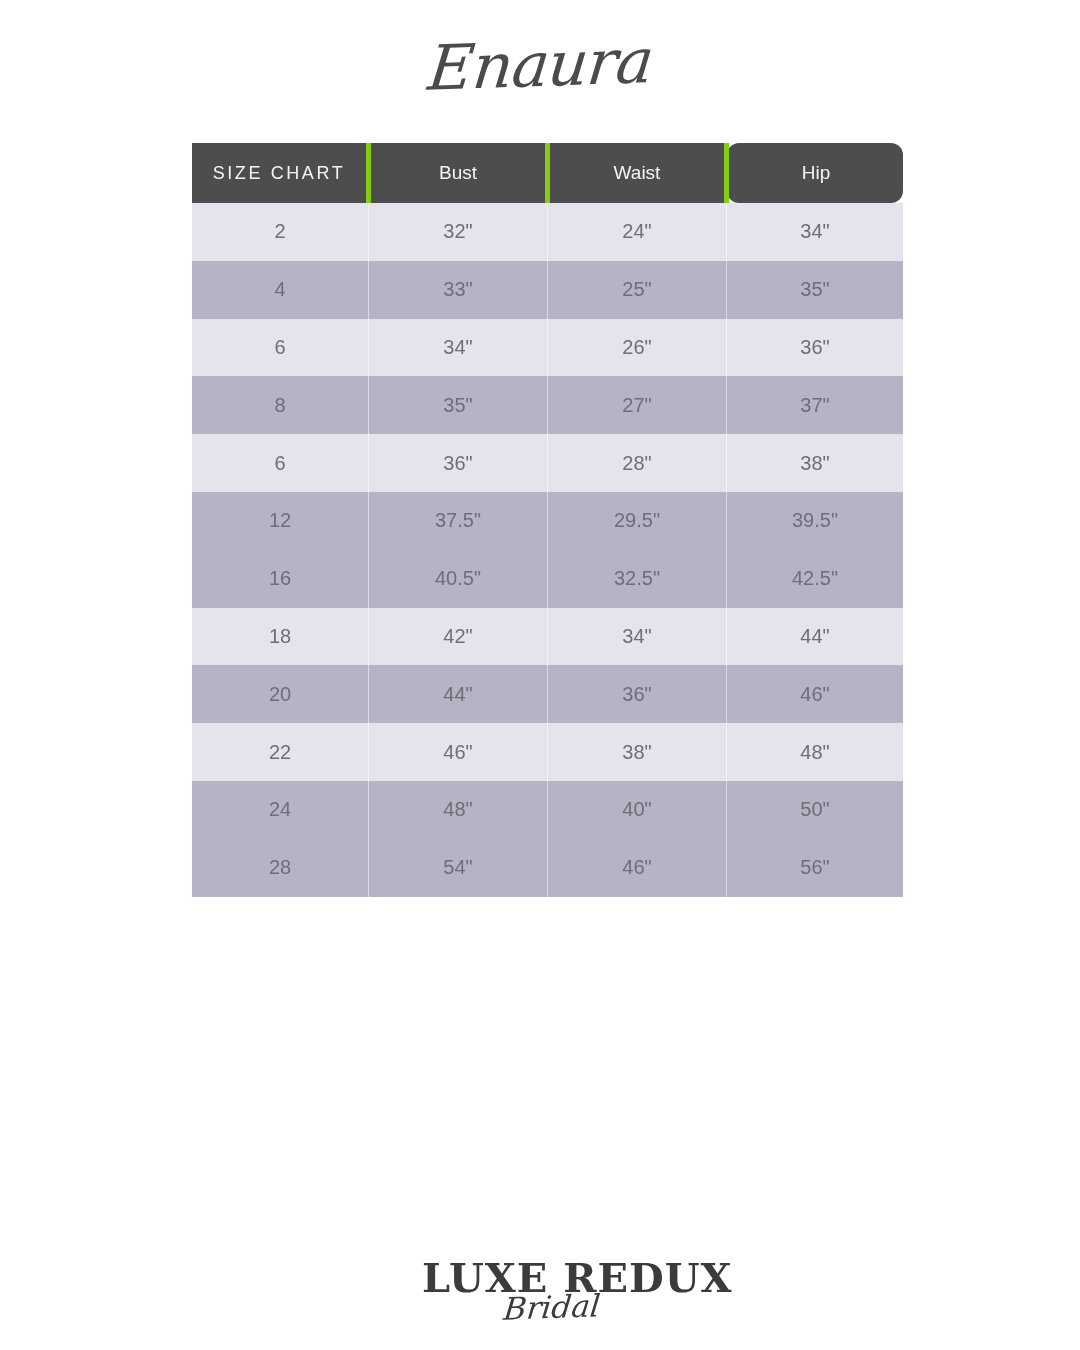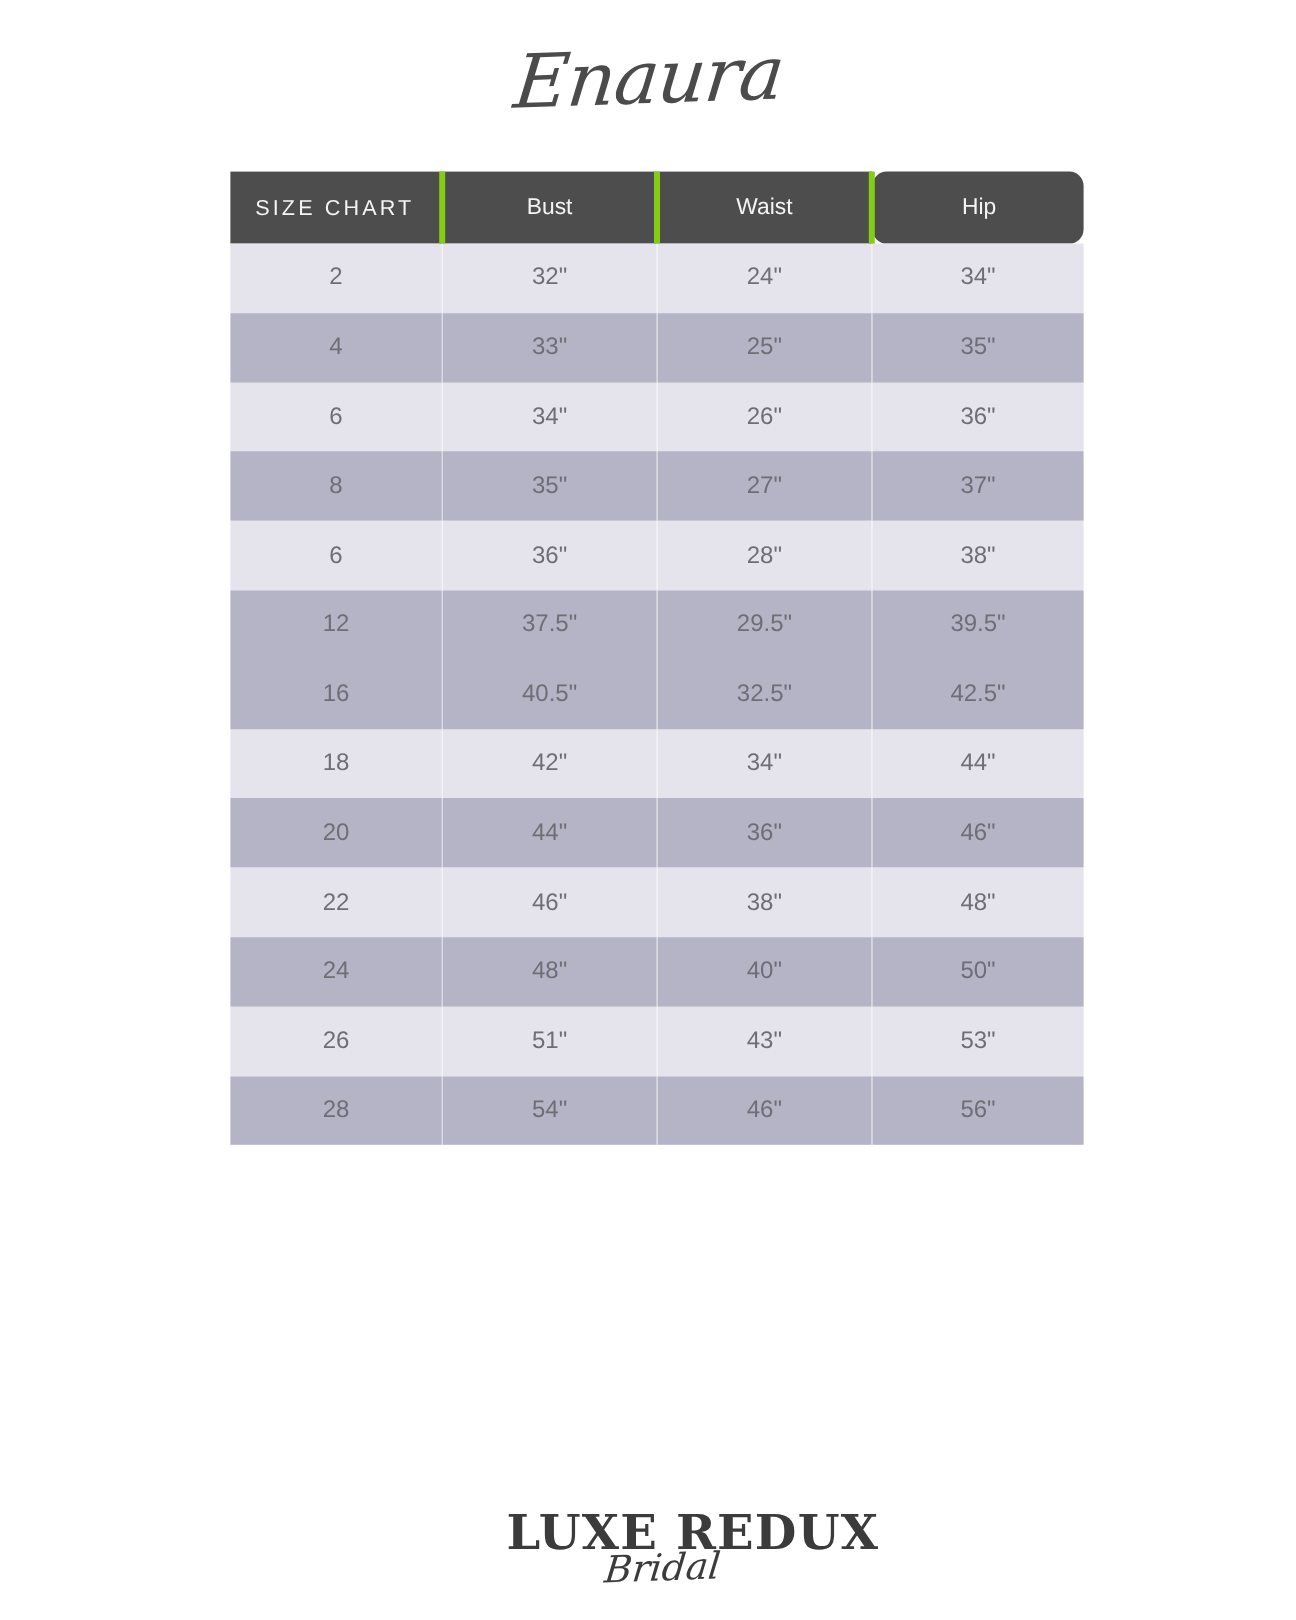--- a/index.html
+++ b/index.html
@@ -200,26 +200,20 @@
       <td>46"</td>
       <td>38"</td>
       <td>48"</td>
     </tr>
     <tr class="row-dark">
       <td>24</td>
       <td>48"</td>
       <td>40"</td>
       <td>50"</td>
     </tr>
-    <tr class="row-light">
-      <td>26</td>
-      <td>51"</td>
-      <td>43"</td>
-      <td>53"</td>
-    </tr>
     <tr class="row-dark">
       <td>28</td>
       <td>54"</td>
       <td>46"</td>
       <td>56"</td>
     </tr>
   </tbody>
 </table>
 
 <div class="footer-logo">

